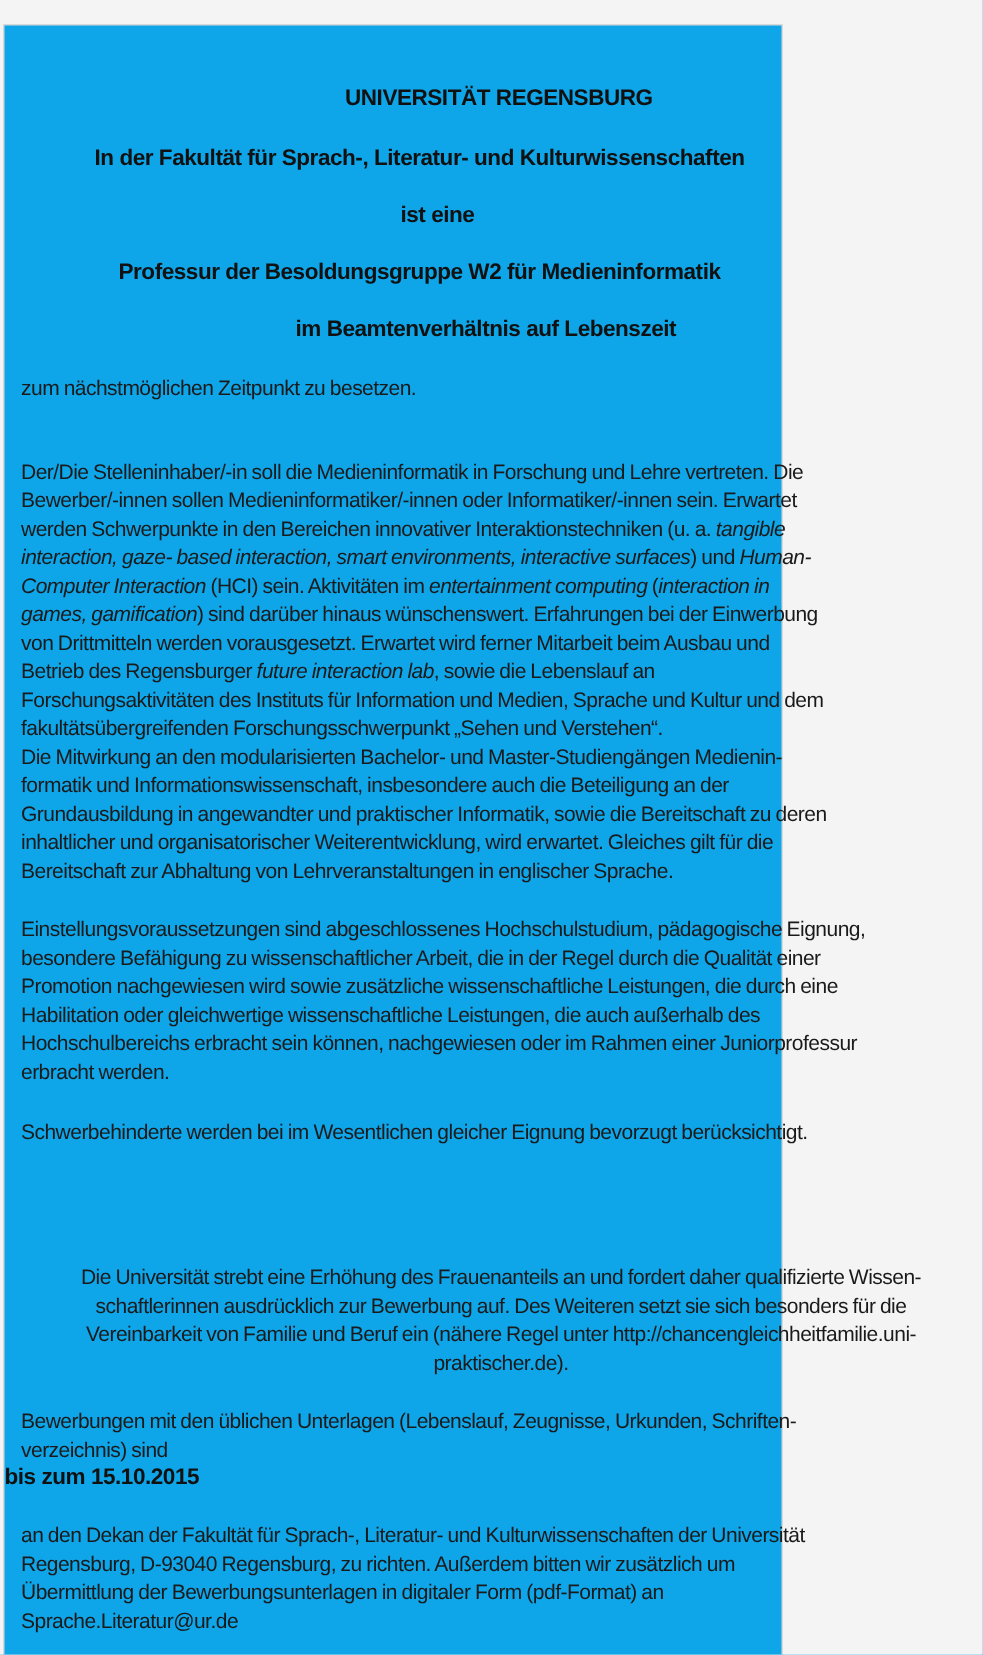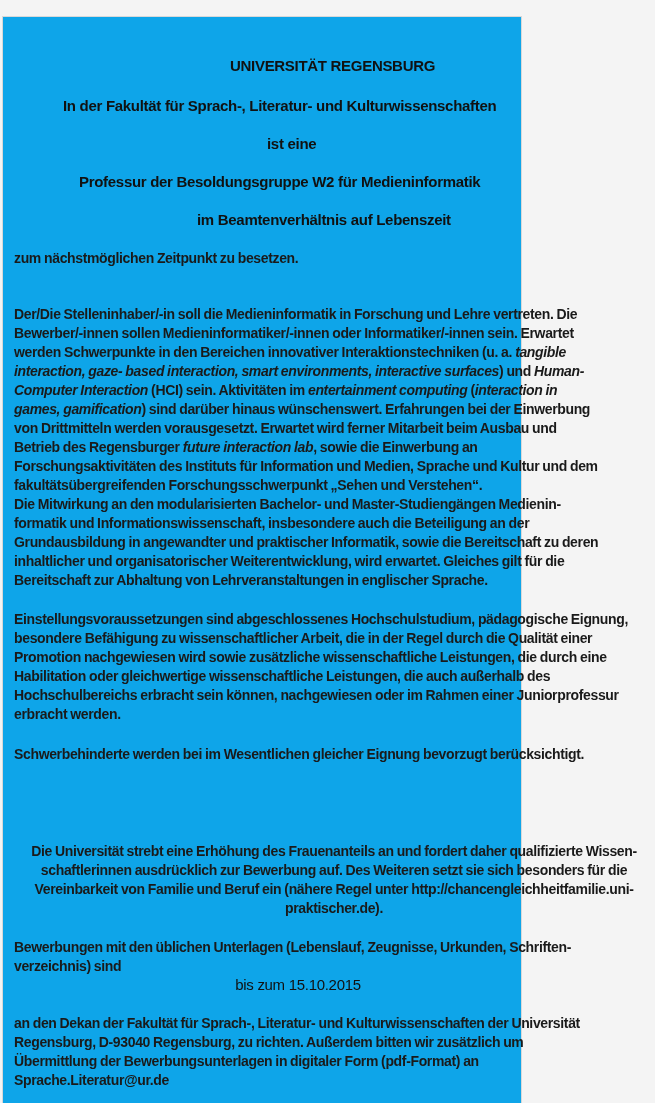--- a/index.html
+++ b/index.html
@@ -35,32 +35,31 @@
     }
     .body-text {
       position: absolute;
       left: 11px;
       width: 640px;
       font-size: 14px;
       line-height: 19px;
       letter-spacing: -0.35px;
       word-spacing: -0.5px;
       color: #1a1a1a;
-      font-weight: bold;
     }
     .line {
       display: block;
       white-space: nowrap;
     }
     .line i { font-style: italic; }
     .deadline {
       position: absolute;
       left: 0; width: 590px;
-      text-align: center;
-      font-weight: normal;
+      text-align: left;
+      font-weight: bold;
       font-size: 15px;
       line-height: 18px;
       color: #111;
       letter-spacing: -0.3px;
     }
   </style>
 </head>
 <body>
 
 <div class="page">
@@ -76,21 +75,21 @@
   </div>
 
   <div class="body-text" style="top:270px;margin-top:18px;">
     <span class="line">Der/Die Stelleninhaber/-in soll die Medieninformatik in Forschung und Lehre vertreten. Die</span>
     <span class="line">Bewerber/-innen sollen Medieninformatiker/-innen oder Informatiker/-innen sein. Erwartet</span>
     <span class="line"><span>werden Schwerpunkte in den Bereichen innovativer Interaktionstechniken (u. a. </span><i>tangible</i></span>
     <span class="line"><i>interaction, gaze-  based interaction, smart environments, interactive surfaces</i><span>) und </span><i>Human-</i></span>
     <span class="line"><i>Computer Interaction</i><span> (HCI) sein. Aktivitäten im </span><i>entertainment computing</i><span> (</span><i>interaction in</i></span>
     <span class="line"><i>games,  gamification</i><span>) sind darüber hinaus wünschenswert. Erfahrungen bei der Einwerbung</span></span>
     <span class="line">von  Drittmitteln werden vorausgesetzt. Erwartet wird ferner Mitarbeit beim Ausbau und</span>
-    <span class="line"><span>Betrieb des Regensburger </span><i>future interaction lab</i><span>, sowie die Einwerbung an</span></span>
+    <span class="line"><span>Betrieb des Regensburger </span><i>future interaction lab</i><span>, sowie die Lebenslauf an</span></span>
     <span class="line">Forschungsaktivitäten des Instituts für Information und Medien, Sprache und Kultur und dem</span>
     <span class="line">fakultätsübergreifenden Forschungsschwerpunkt „Sehen und Verstehen“.</span>
   </div>
 
   <div class="body-text" style="top:478px;">
     <span class="line">Die Mitwirkung an den modularisierten Bachelor- und Master-Studiengängen Medienin-</span>
     <span class="line">formatik und Informationswissenschaft, insbesondere auch die Beteiligung an der</span>
     <span class="line">Grundausbildung in angewandter und praktischer Informatik, sowie die Bereitschaft zu  deren</span>
     <span class="line">inhaltlicher und organisatorischer Weiterentwicklung, wird erwartet. Gleiches gilt   für die</span>
     <span class="line">Bereitschaft zur Abhaltung von Lehrveranstaltungen in englischer Sprache.</span>

